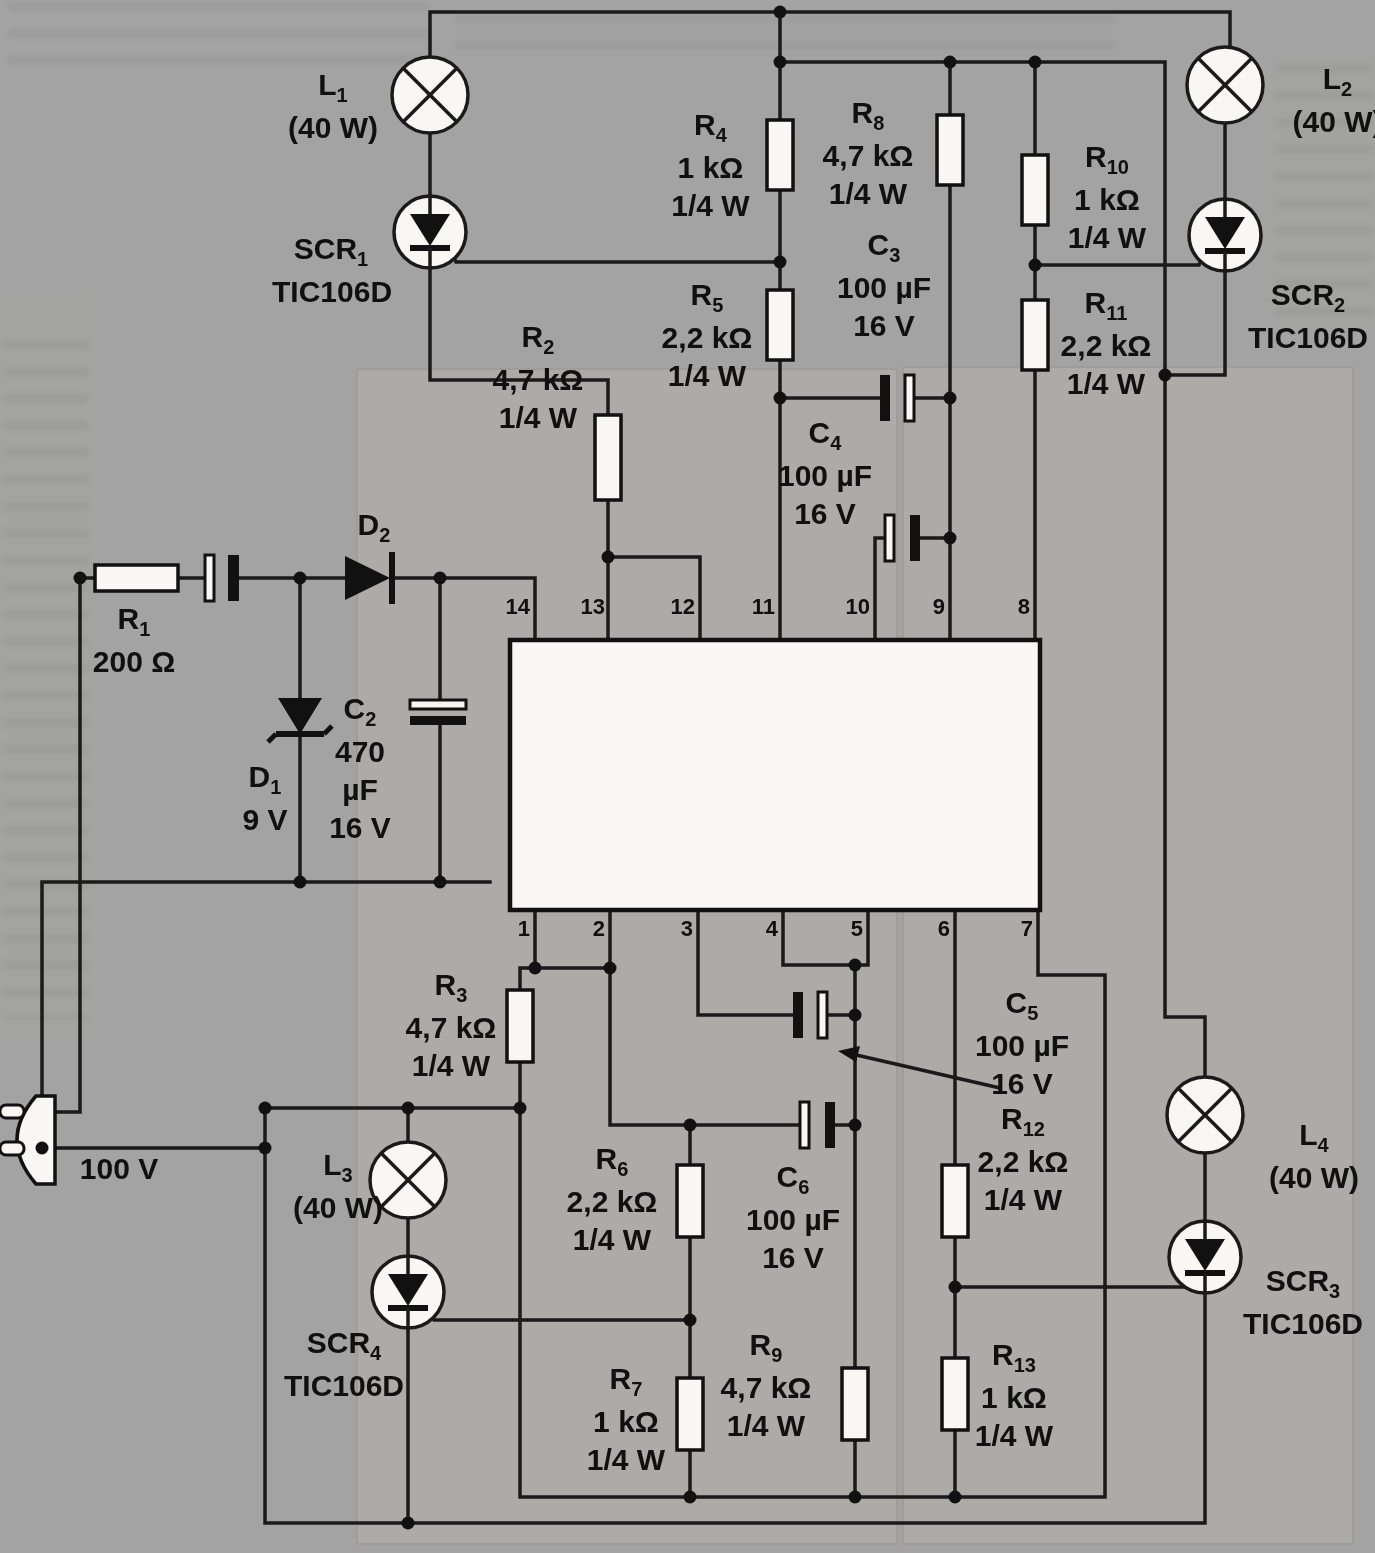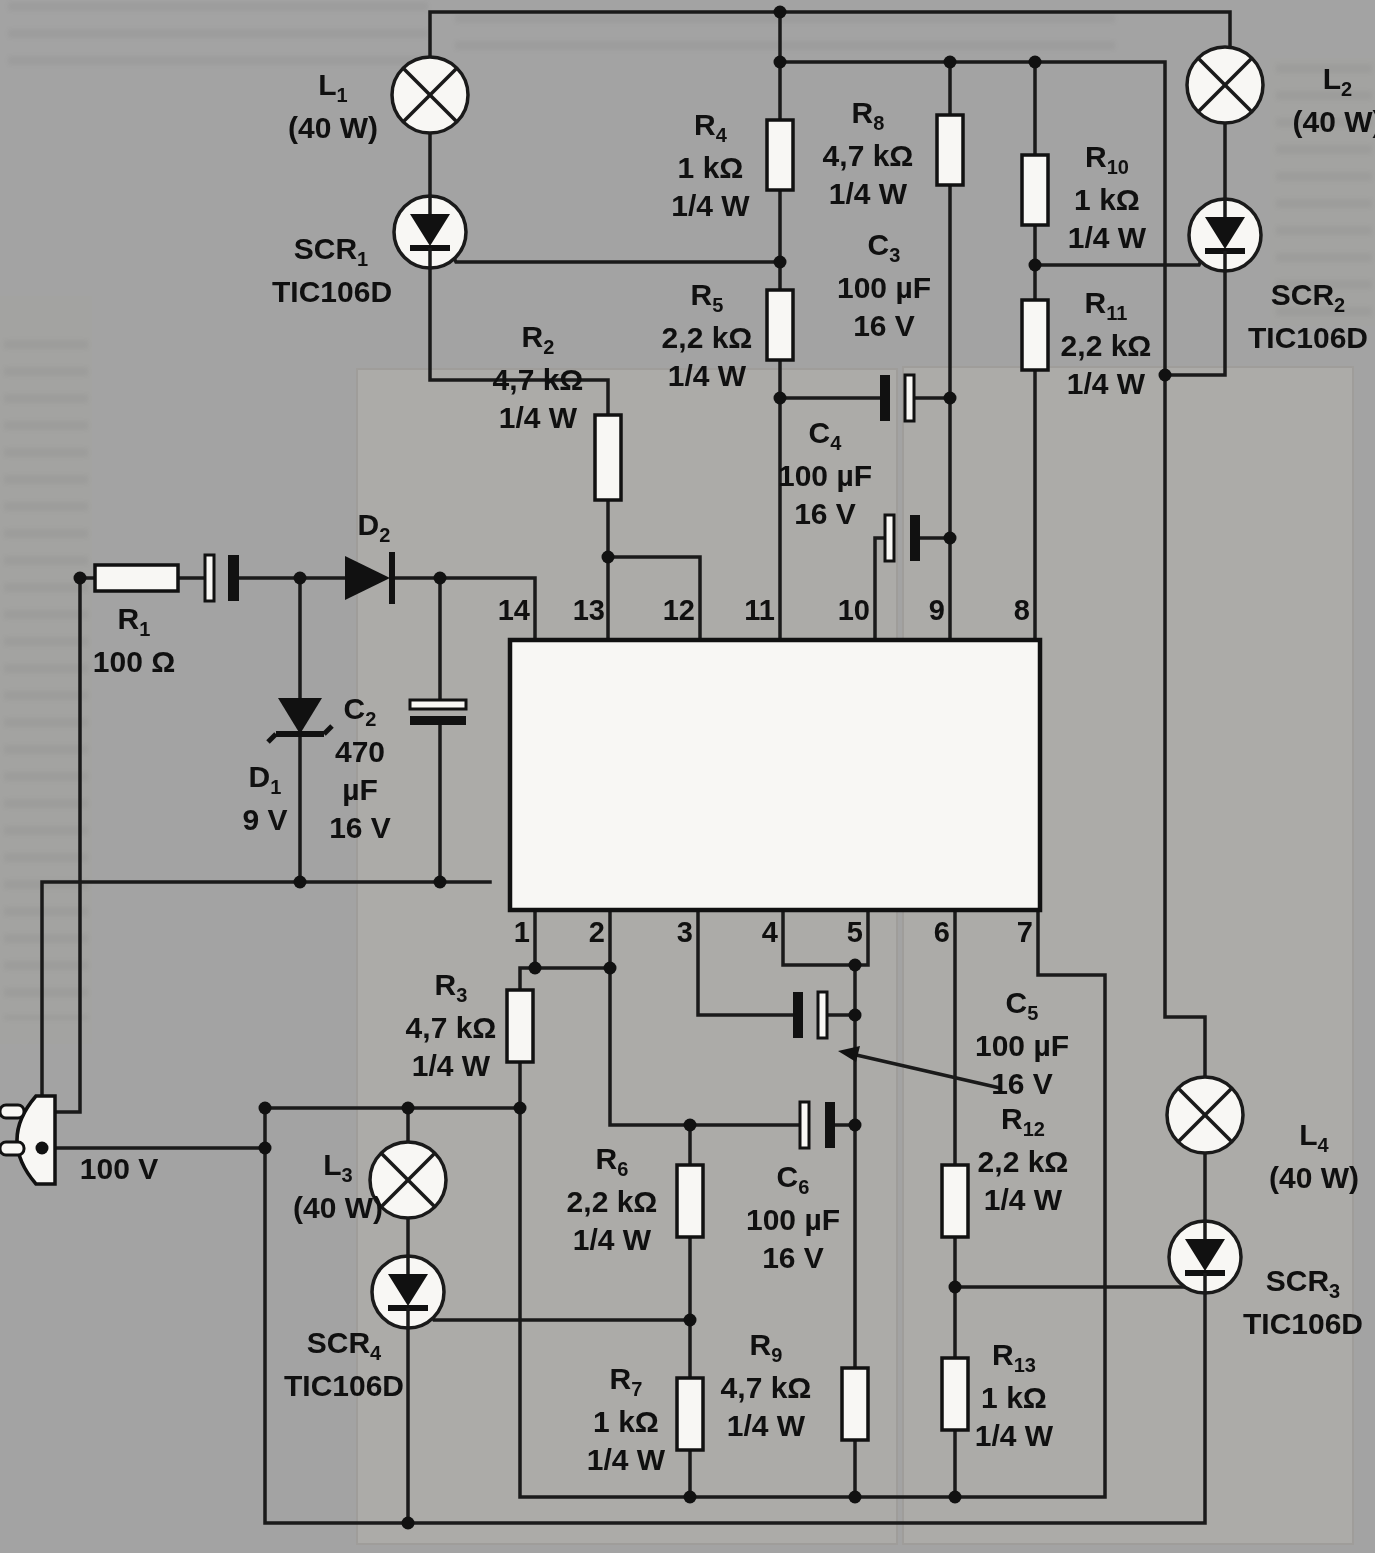--- a/index.html
+++ b/index.html
@@ -8,21 +8,21 @@
   .panel { position:absolute; background:rgba(185,182,176,.40); border:2px solid rgba(125,123,117,.28); }
   .strip { position:absolute; background:rgba(168,165,159,.26); }
   .bleed { position:absolute; opacity:.45;
            background:repeating-linear-gradient(180deg, rgba(95,95,95,.20) 0 9px, transparent 9px 27px);
            filter:blur(2px); }
   svg.circuit { position:absolute; left:0; top:0; }
   .lbl { position:absolute; text-align:center; color:#101010; font-weight:bold; line-height:1.28; }
   .lbl .ref { font-size:30px; }
   .lbl sub { font-size:20px; }
   .lbl .val { font-size:30px; }
-  .pin { position:absolute; width:40px; text-align:right; font-size:29px; font-weight:bold; color:#101010; }
+  .pin { position:absolute; width:40px; text-align:right; font-size:22px; font-weight:bold; color:#101010; }
   .icbox-label { position:absolute; text-align:center; font-style:italic; font-weight:bold;
                  font-size:38px; line-height:1.25; color:#0a0a0a; }
 </style>
 </head>
 <body>
 
 <div id="page">
 
   <div class="strip" style="left:0;top:296px;width:92px;height:748px"></div>
   <div class="strip" style="left:1270px;top:58px;width:105px;height:268px"></div>
@@ -248,21 +248,21 @@
   <div class="lbl" style="left:486px;top:318px;width:104px">
     <div class="ref"><span>R</span><sub>2</sub></div>
     <div class="val">4,7 kΩ</div>
     <div class="val">1/4 W</div>
   </div>
   <div class="lbl" style="left:342px;top:506px;width:64px">
     <div class="ref"><span>D</span><sub>2</sub></div>
   </div>
   <div class="lbl" style="left:84px;top:600px;width:100px">
     <div class="ref"><span>R</span><sub>1</sub></div>
-    <div class="val">100 Ω</div>
+    <div class="val">200 Ω</div>
   </div>
   <div class="lbl" style="left:230px;top:758px;width:70px">
     <div class="ref"><span>D</span><sub>1</sub></div>
     <div class="val">9 V</div>
   </div>
   <div class="lbl" style="left:316px;top:690px;width:88px">
     <div class="ref"><span>C</span><sub>2</sub></div>
     <div class="val">470 µF</div>
     <div class="val">16 V</div>
   </div>

